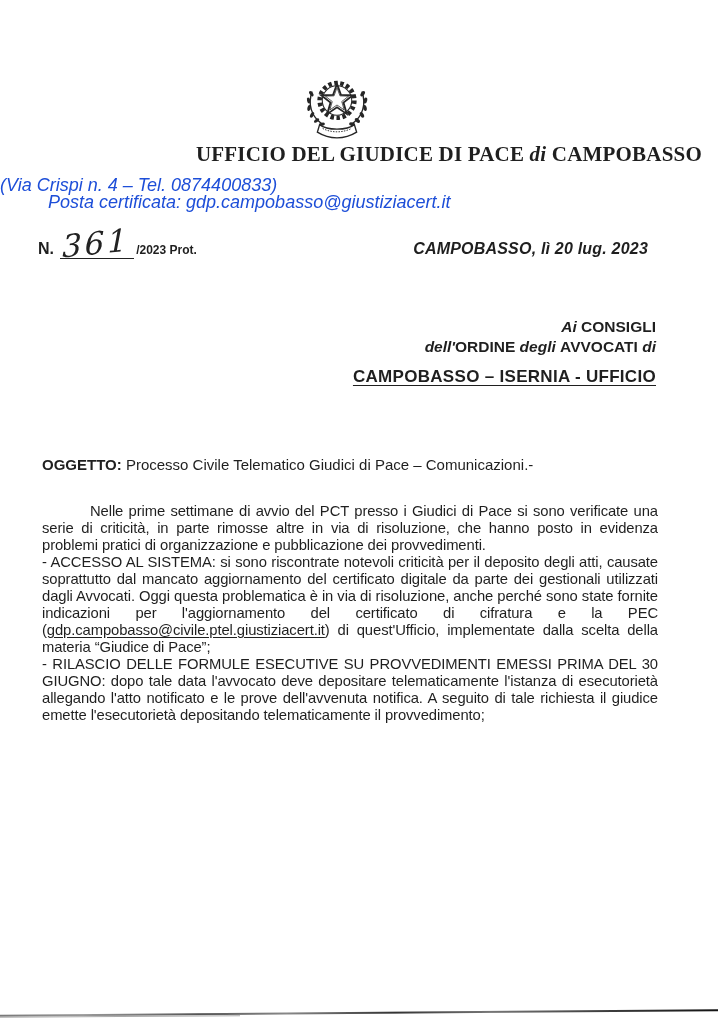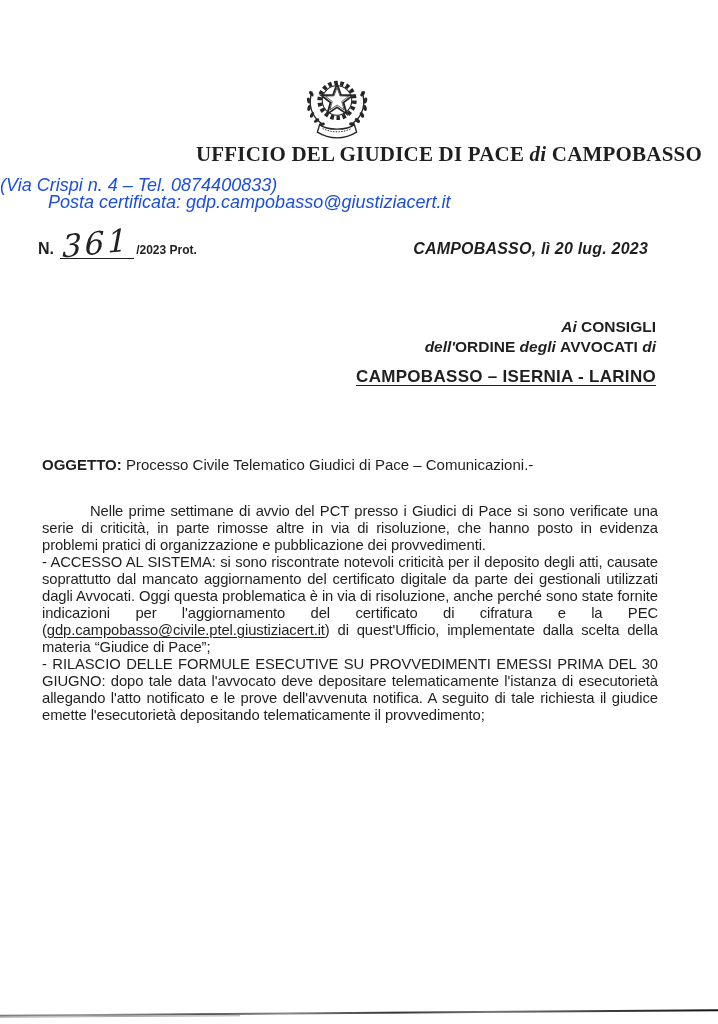--- a/index.html
+++ b/index.html
@@ -108,21 +108,21 @@
   <div class="proto">
     <span class="proto-label">N.</span>
     <span class="hand-num-wrap"><span class="hand-num">361</span></span>
     <span class="proto-suffix">/2023 Prot.</span>
   </div>
   <div class="place-date">CAMPOBASSO, lì 20 lug. 2023</div>
 
   <div class="recipient">
     <div><span class="it">Ai </span><span>CONSIGLI</span></div>
     <div><span class="it">dell'</span><span>ORDINE</span><span class="it"> degli </span><span>AVVOCATI</span><span class="it"> di</span></div>
-    <div class="recipient-cities">CAMPOBASSO – ISERNIA - LARINO</div>
+    <div class="recipient-cities">CAMPOBASSO – ISERNIA - UFFICIO</div>
   </div>
 
   <div class="subject"><span class="lbl">OGGETTO:</span><span> Processo Civile Telematico Giudici di Pace – Comunicazioni.-</span></div>
 
   <div class="body-text">
     <p class="p-indent">Nelle prime settimane di avvio del PCT presso i Giudici di Pace si sono verificate una serie di criticità, in parte rimosse altre in via di risoluzione, che hanno posto in evidenza problemi pratici di organizzazione e pubblicazione dei provvedimenti.</p>
     <p><span class="b">- ACCESSO AL SISTEMA</span><span>: si sono riscontrate notevoli criticità per il deposito degli atti, causate soprattutto dal mancato aggiornamento del certificato digitale da parte dei gestionali utilizzati dagli Avvocati. Oggi questa problematica è in via di risoluzione, anche perché sono state fornite indicazioni per l'aggiornamento del certificato di cifratura e la PEC (</span><span class="ul">gdp.campobasso@civile.ptel.giustiziacert.it</span><span>) di quest'Ufficio, implementate dalla scelta della materia “Giudice di Pace”;</span></p>
     <p><span class="b">- RILASCIO DELLE FORMULE ESECUTIVE SU PROVVEDIMENTI EMESSI PRIMA DEL 30 GIUGNO</span><span>: dopo tale data l'avvocato deve depositare telematicamente l'istanza di esecutorietà allegando l'atto notificato e le prove dell'avvenuta notifica. A seguito di tale richiesta il giudice emette l'esecutorietà depositando telematicamente il provvedimento;</span></p>
   </div>
 

